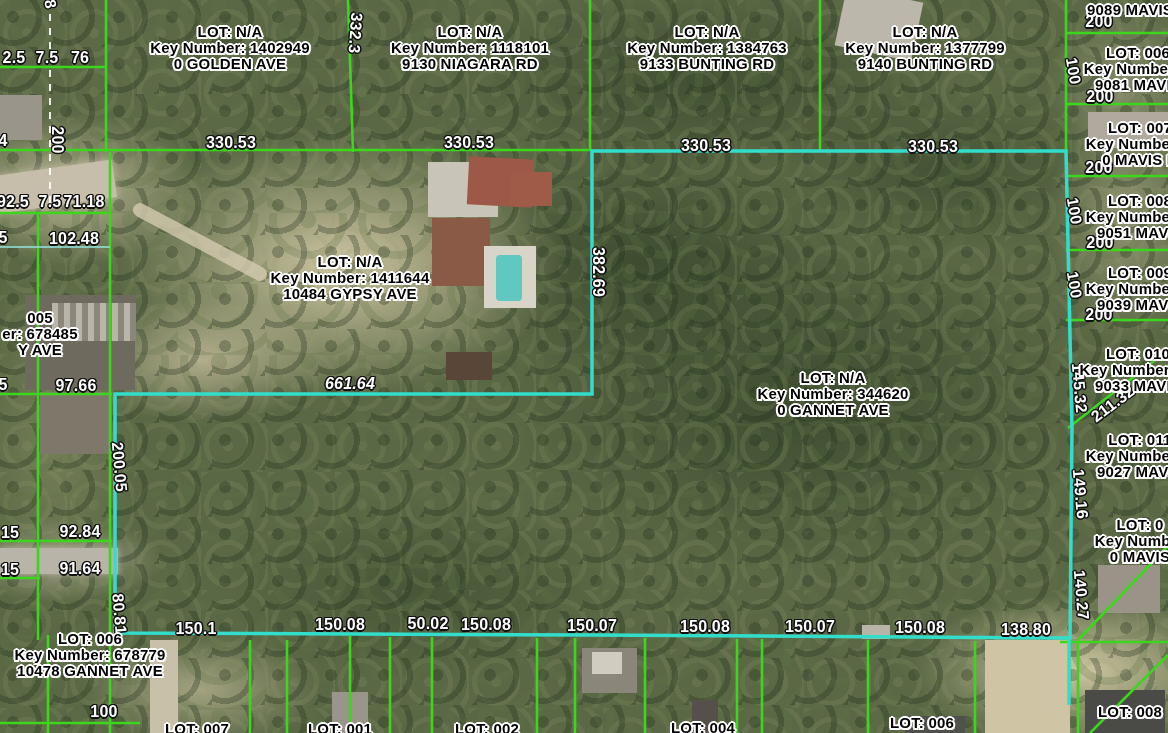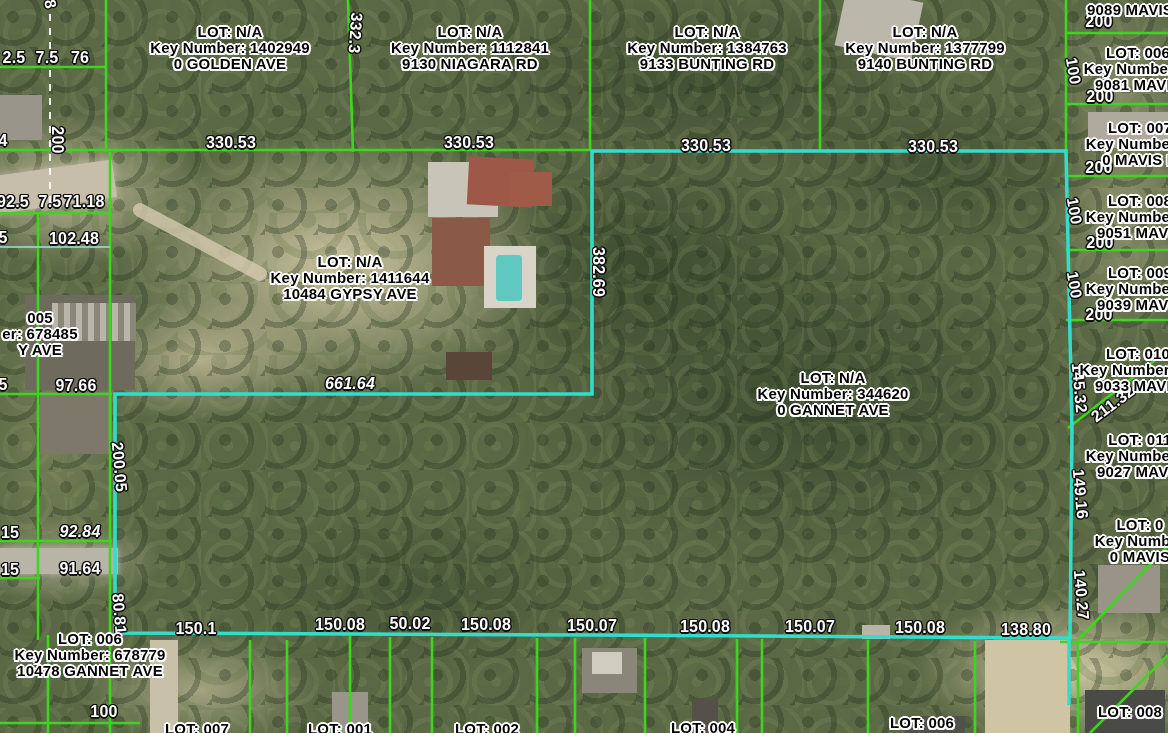--- a/index.html
+++ b/index.html
@@ -164,28 +164,28 @@
       <div class="dim-label" style="left: 50px; top: 202px; transform: translate(-50%, -50%);">7.5</div>
       <div class="dim-label" style="left: 84px; top: 202px; transform: translate(-50%, -50%);">71.18</div>
       <div class="dim-label" style="left: 3px; top: 238px; transform: translate(-50%, -50%);">5</div>
       <div class="dim-label" style="left: 74px; top: 239px; transform: translate(-50%, -50%);">102.48</div>
       <div class="dim-label" style="left: 598px; top: 272px; transform: translate(-50%, -50%) rotate(90deg);">382.69</div>
       <div class="dim-label" style="left: 3px; top: 385px; transform: translate(-50%, -50%);">5</div>
       <div class="dim-label" style="left: 76px; top: 386px; transform: translate(-50%, -50%);">97.66</div>
       <div class="dim-label" style="left: 350px; top: 384px; transform: translate(-50%, -50%); font-style: italic;">661.64</div>
       <div class="dim-label" style="left: 119px; top: 467px; transform: translate(-50%, -50%) rotate(85deg);">200.05</div>
       <div class="dim-label" style="left: 10px; top: 533px; transform: translate(-50%, -50%);">15</div>
-      <div class="dim-label" style="left: 80px; top: 532px; transform: translate(-50%, -50%); font-style: italic;">92.84</div>
+      <div class="dim-label" style="left: 80px; top: 532px; transform: translate(-50%, -50%);">92.84</div>
       <div class="dim-label" style="left: 10px; top: 570px; transform: translate(-50%, -50%);">15</div>
       <div class="dim-label" style="left: 80px; top: 569px; transform: translate(-50%, -50%);">91.64</div>
       <div class="dim-label" style="left: 119px; top: 614px; transform: translate(-50%, -50%) rotate(85deg);">80.81</div>
       <div class="dim-label" style="left: 104px; top: 712px; transform: translate(-50%, -50%);">100</div>
       <div class="dim-label" style="left: 196px; top: 629px; transform: translate(-50%, -50%);">150.1</div>
       <div class="dim-label" style="left: 340px; top: 625px; transform: translate(-50%, -50%);">150.08</div>
-      <div class="dim-label" style="left: 410px; top: 624px; transform: translate(-50%, -50%);">50.02</div>
+      <div class="dim-label" style="left: 428px; top: 624px; transform: translate(-50%, -50%);">50.02</div>
       <div class="dim-label" style="left: 486px; top: 625px; transform: translate(-50%, -50%);">150.08</div>
       <div class="dim-label" style="left: 592px; top: 626px; transform: translate(-50%, -50%);">150.07</div>
       <div class="dim-label" style="left: 705px; top: 627px; transform: translate(-50%, -50%);">150.08</div>
       <div class="dim-label" style="left: 810px; top: 627px; transform: translate(-50%, -50%);">150.07</div>
       <div class="dim-label" style="left: 920px; top: 628px; transform: translate(-50%, -50%);">150.08</div>
       <div class="dim-label" style="left: 1026px; top: 630px; transform: translate(-50%, -50%);">138.80</div>
       <div class="dim-label" style="left: 1099px; top: 22px; transform: translate(-50%, -50%);">200</div>
       <div class="dim-label" style="left: 1073px; top: 71px; transform: translate(-50%, -50%) rotate(80deg);">100</div>
       <div class="dim-label" style="left: 1100px; top: 97px; transform: translate(-50%, -50%);">200</div>
       <div class="dim-label" style="left: 1099px; top: 168px; transform: translate(-50%, -50%);">200</div>
@@ -201,21 +201,21 @@
 
   <div class="layer">
 
   <div class="parcel-label" style="left: 230px; top: 48px; transform: translate(-50%, -50%);">
       <div class="pl">LOT: N/A</div>
       <div class="pl">Key Number: 1402949</div>
       <div class="pl">0 GOLDEN AVE</div>
     </div>
       <div class="parcel-label" style="left: 470px; top: 48px; transform: translate(-50%, -50%);">
       <div class="pl">LOT: N/A</div>
-      <div class="pl">Key Number: 1112841</div>
+      <div class="pl">Key Number: 1118101</div>
       <div class="pl">9130 NIAGARA RD</div>
     </div>
       <div class="parcel-label" style="left: 707px; top: 48px; transform: translate(-50%, -50%);">
       <div class="pl">LOT: N/A</div>
       <div class="pl">Key Number: 1384763</div>
       <div class="pl">9133 BUNTING RD</div>
     </div>
       <div class="parcel-label" style="left: 925px; top: 48px; transform: translate(-50%, -50%);">
       <div class="pl">LOT: N/A</div>
       <div class="pl">Key Number: 1377799</div>

